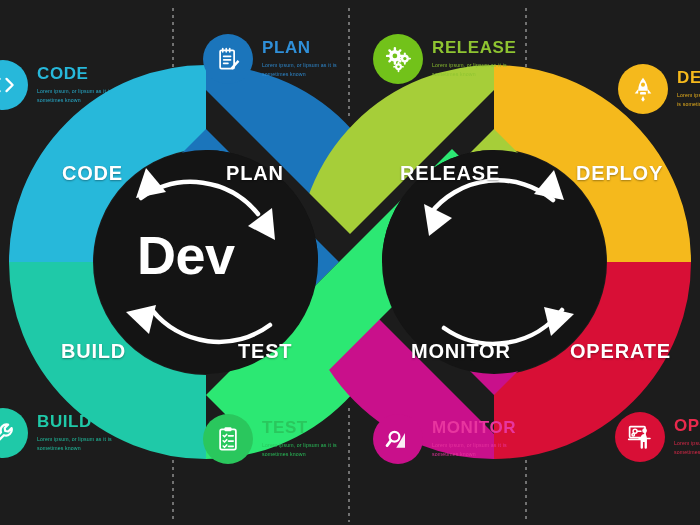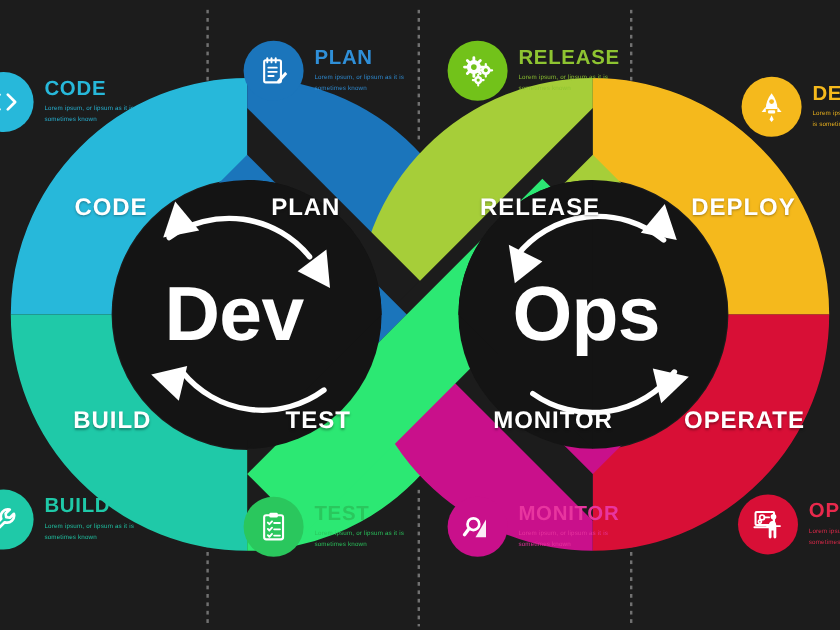--- a/index.html
+++ b/index.html
@@ -56,21 +56,21 @@
     font-weight:bold;
     font-size:20px;
     letter-spacing:.8px;
     white-space:nowrap;
     text-shadow:0 1px 2px rgba(0,0,0,.35);
   }
   .corelabel{
     position:absolute;
     color:#ffffff;
     font-weight:bold;
-    font-size:64px;
+    font-size:54px;
     letter-spacing:-.5px;
     white-space:nowrap;
   }
 </style>
 </head>
 <body>
 
 <div id="stage">
 
   <div class="divider" style="left:172px;top:8px;height:120px;"></div>
@@ -180,21 +180,20 @@
   <div class="looplabel" style="left:62px;top:162px;">CODE</div>
   <div class="looplabel" style="left:226px;top:162px;">PLAN</div>
   <div class="looplabel" style="left:61px;top:340px;">BUILD</div>
   <div class="looplabel" style="left:238px;top:340px;">TEST</div>
   <div class="looplabel" style="left:400px;top:162px;">RELEASE</div>
   <div class="looplabel" style="left:576px;top:162px;">DEPLOY</div>
   <div class="looplabel" style="left:411px;top:340px;">MONITOR</div>
   <div class="looplabel" style="left:570px;top:340px;">OPERATE</div>
 
   <div class="corelabel" style="left:137px;top:224px;">Dev</div>
-  <div class="corelabel" style="left:427px;top:224px;">Ops</div>
 
   <div class="callout" style="left:-22px;top:60px;">
     <div class="badge" style="width:50px;height:50px;background:#27b8da;">
       <svg viewBox="0 0 32 32" width="28" height="28" fill="none" stroke="#fff" stroke-width="2.6" stroke-linecap="round" stroke-linejoin="round">
         <polyline points="12,9 5,16 12,23"></polyline>
           <polyline points="20,9 27,16 20,23"></polyline>
       </svg>
     </div>
     <div class="txt">
       <div class="ttl" style="color:#27b8da;">CODE</div>

